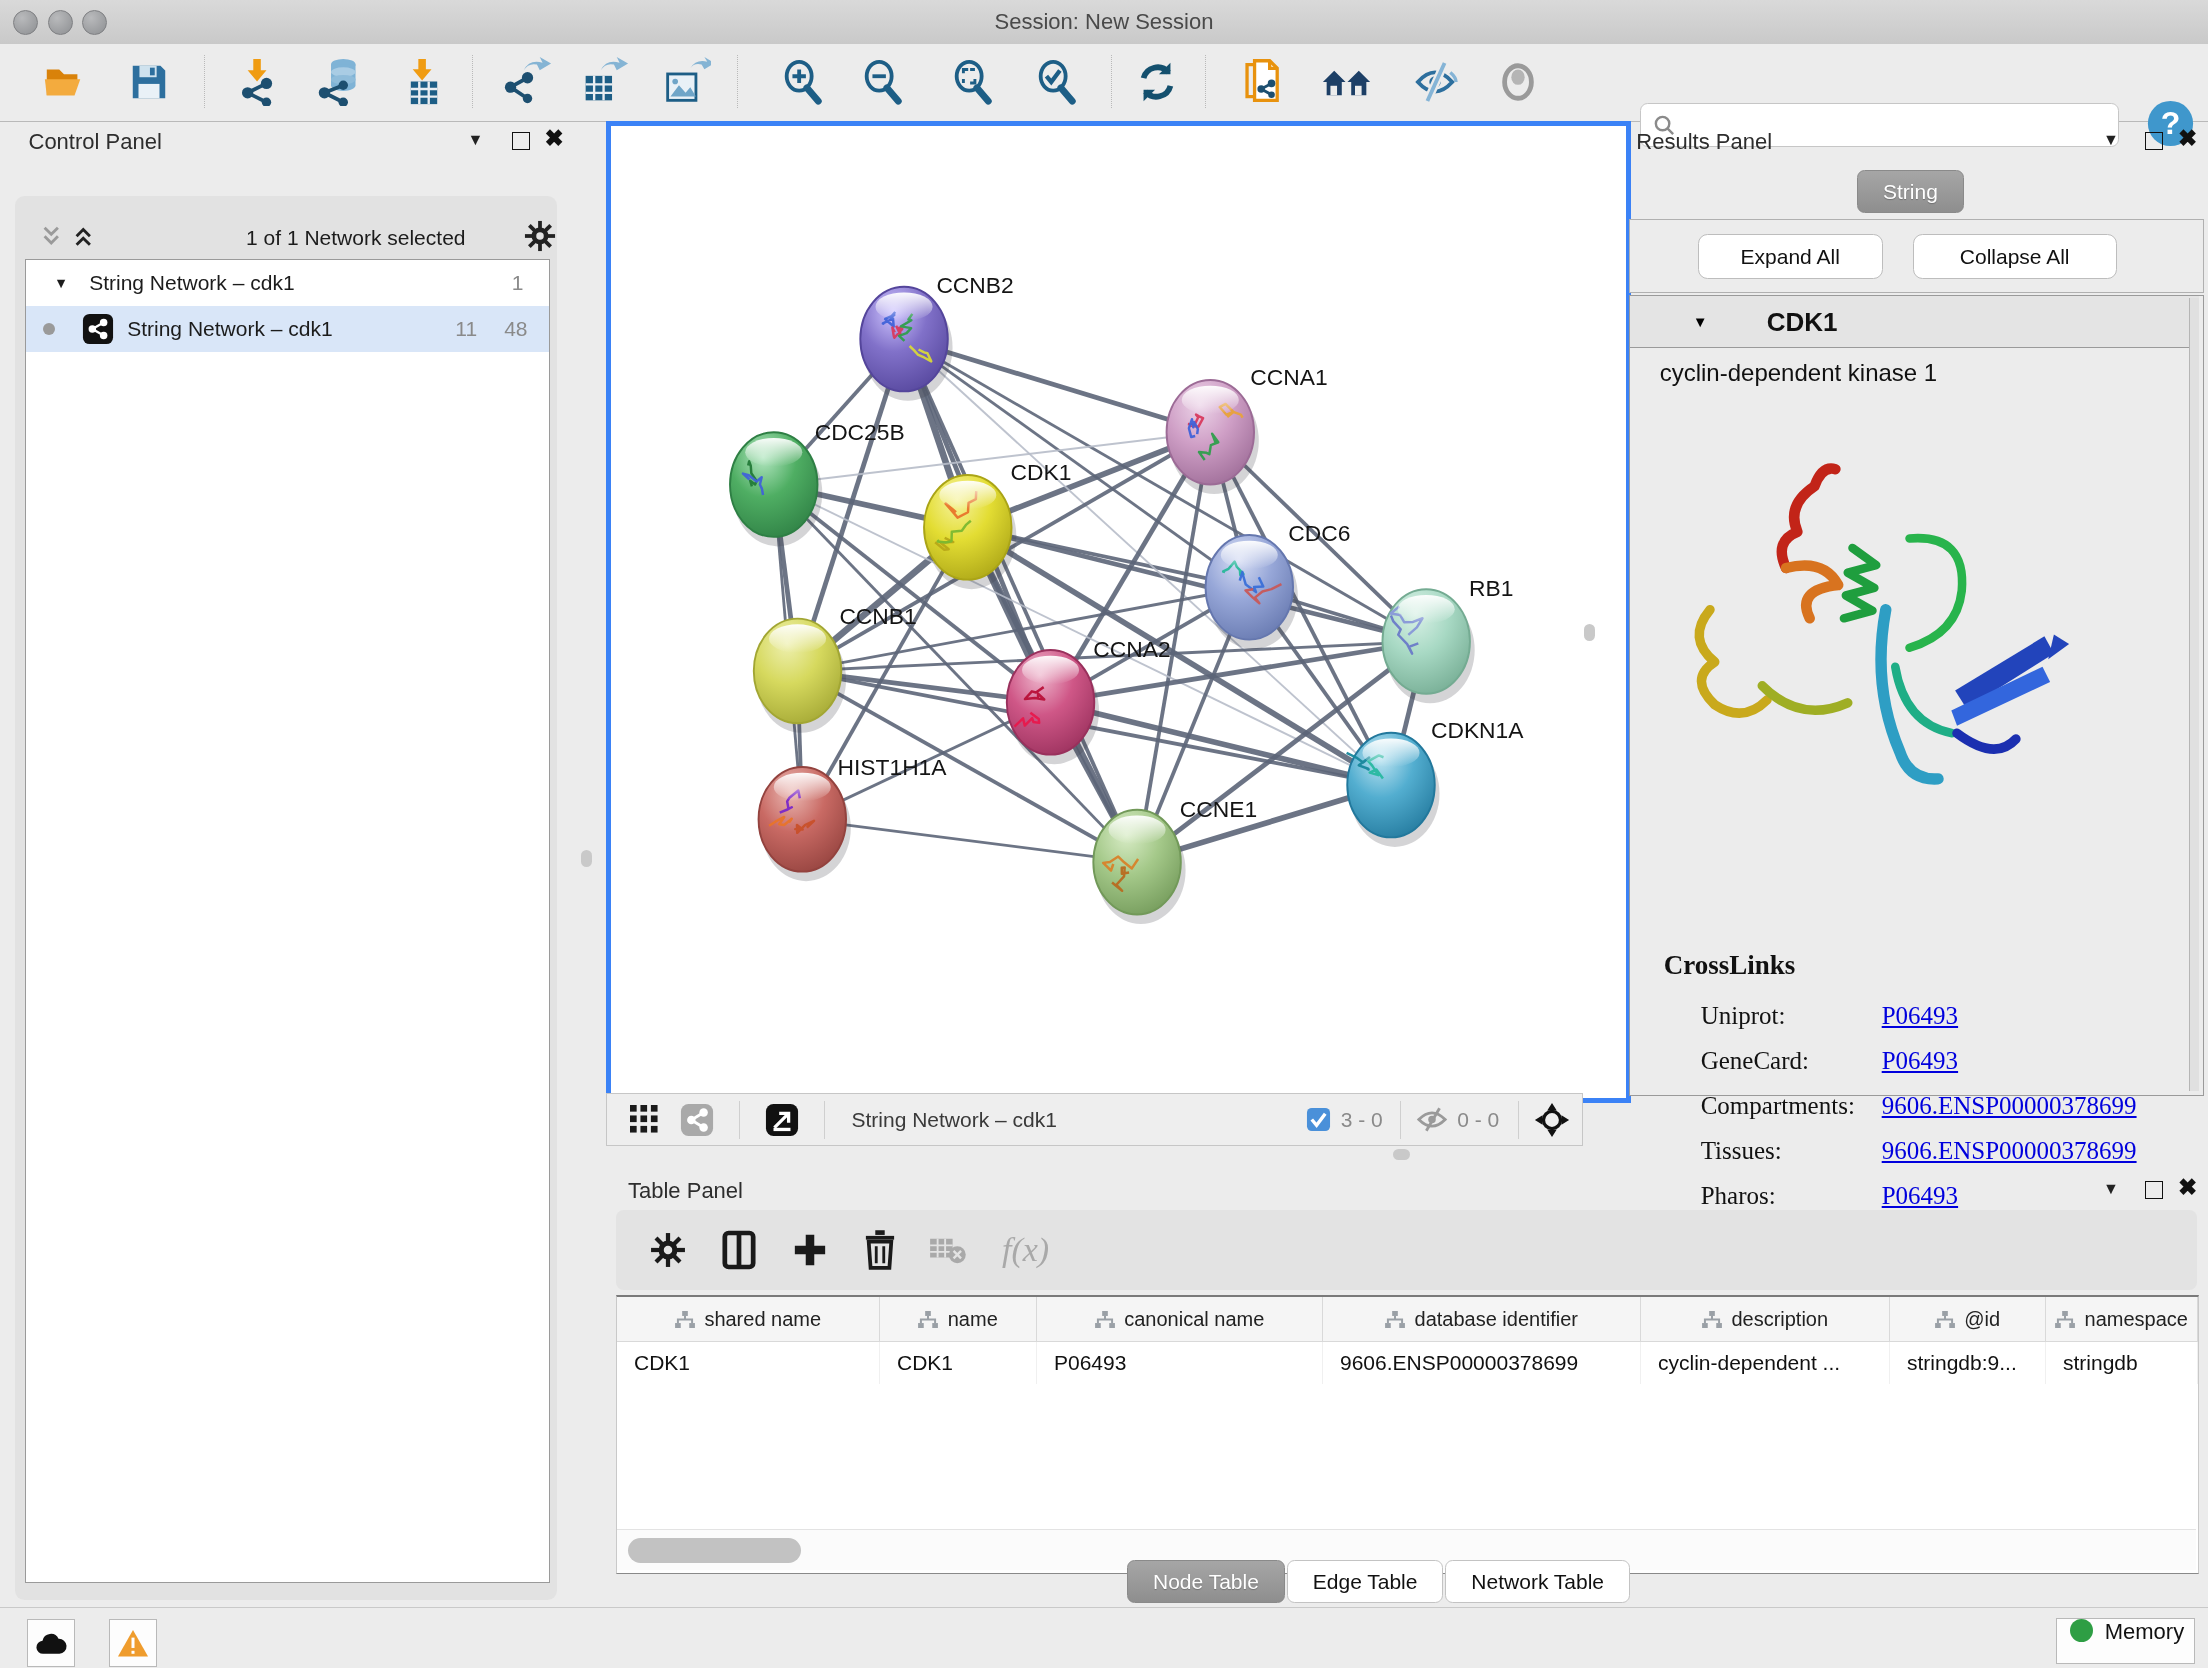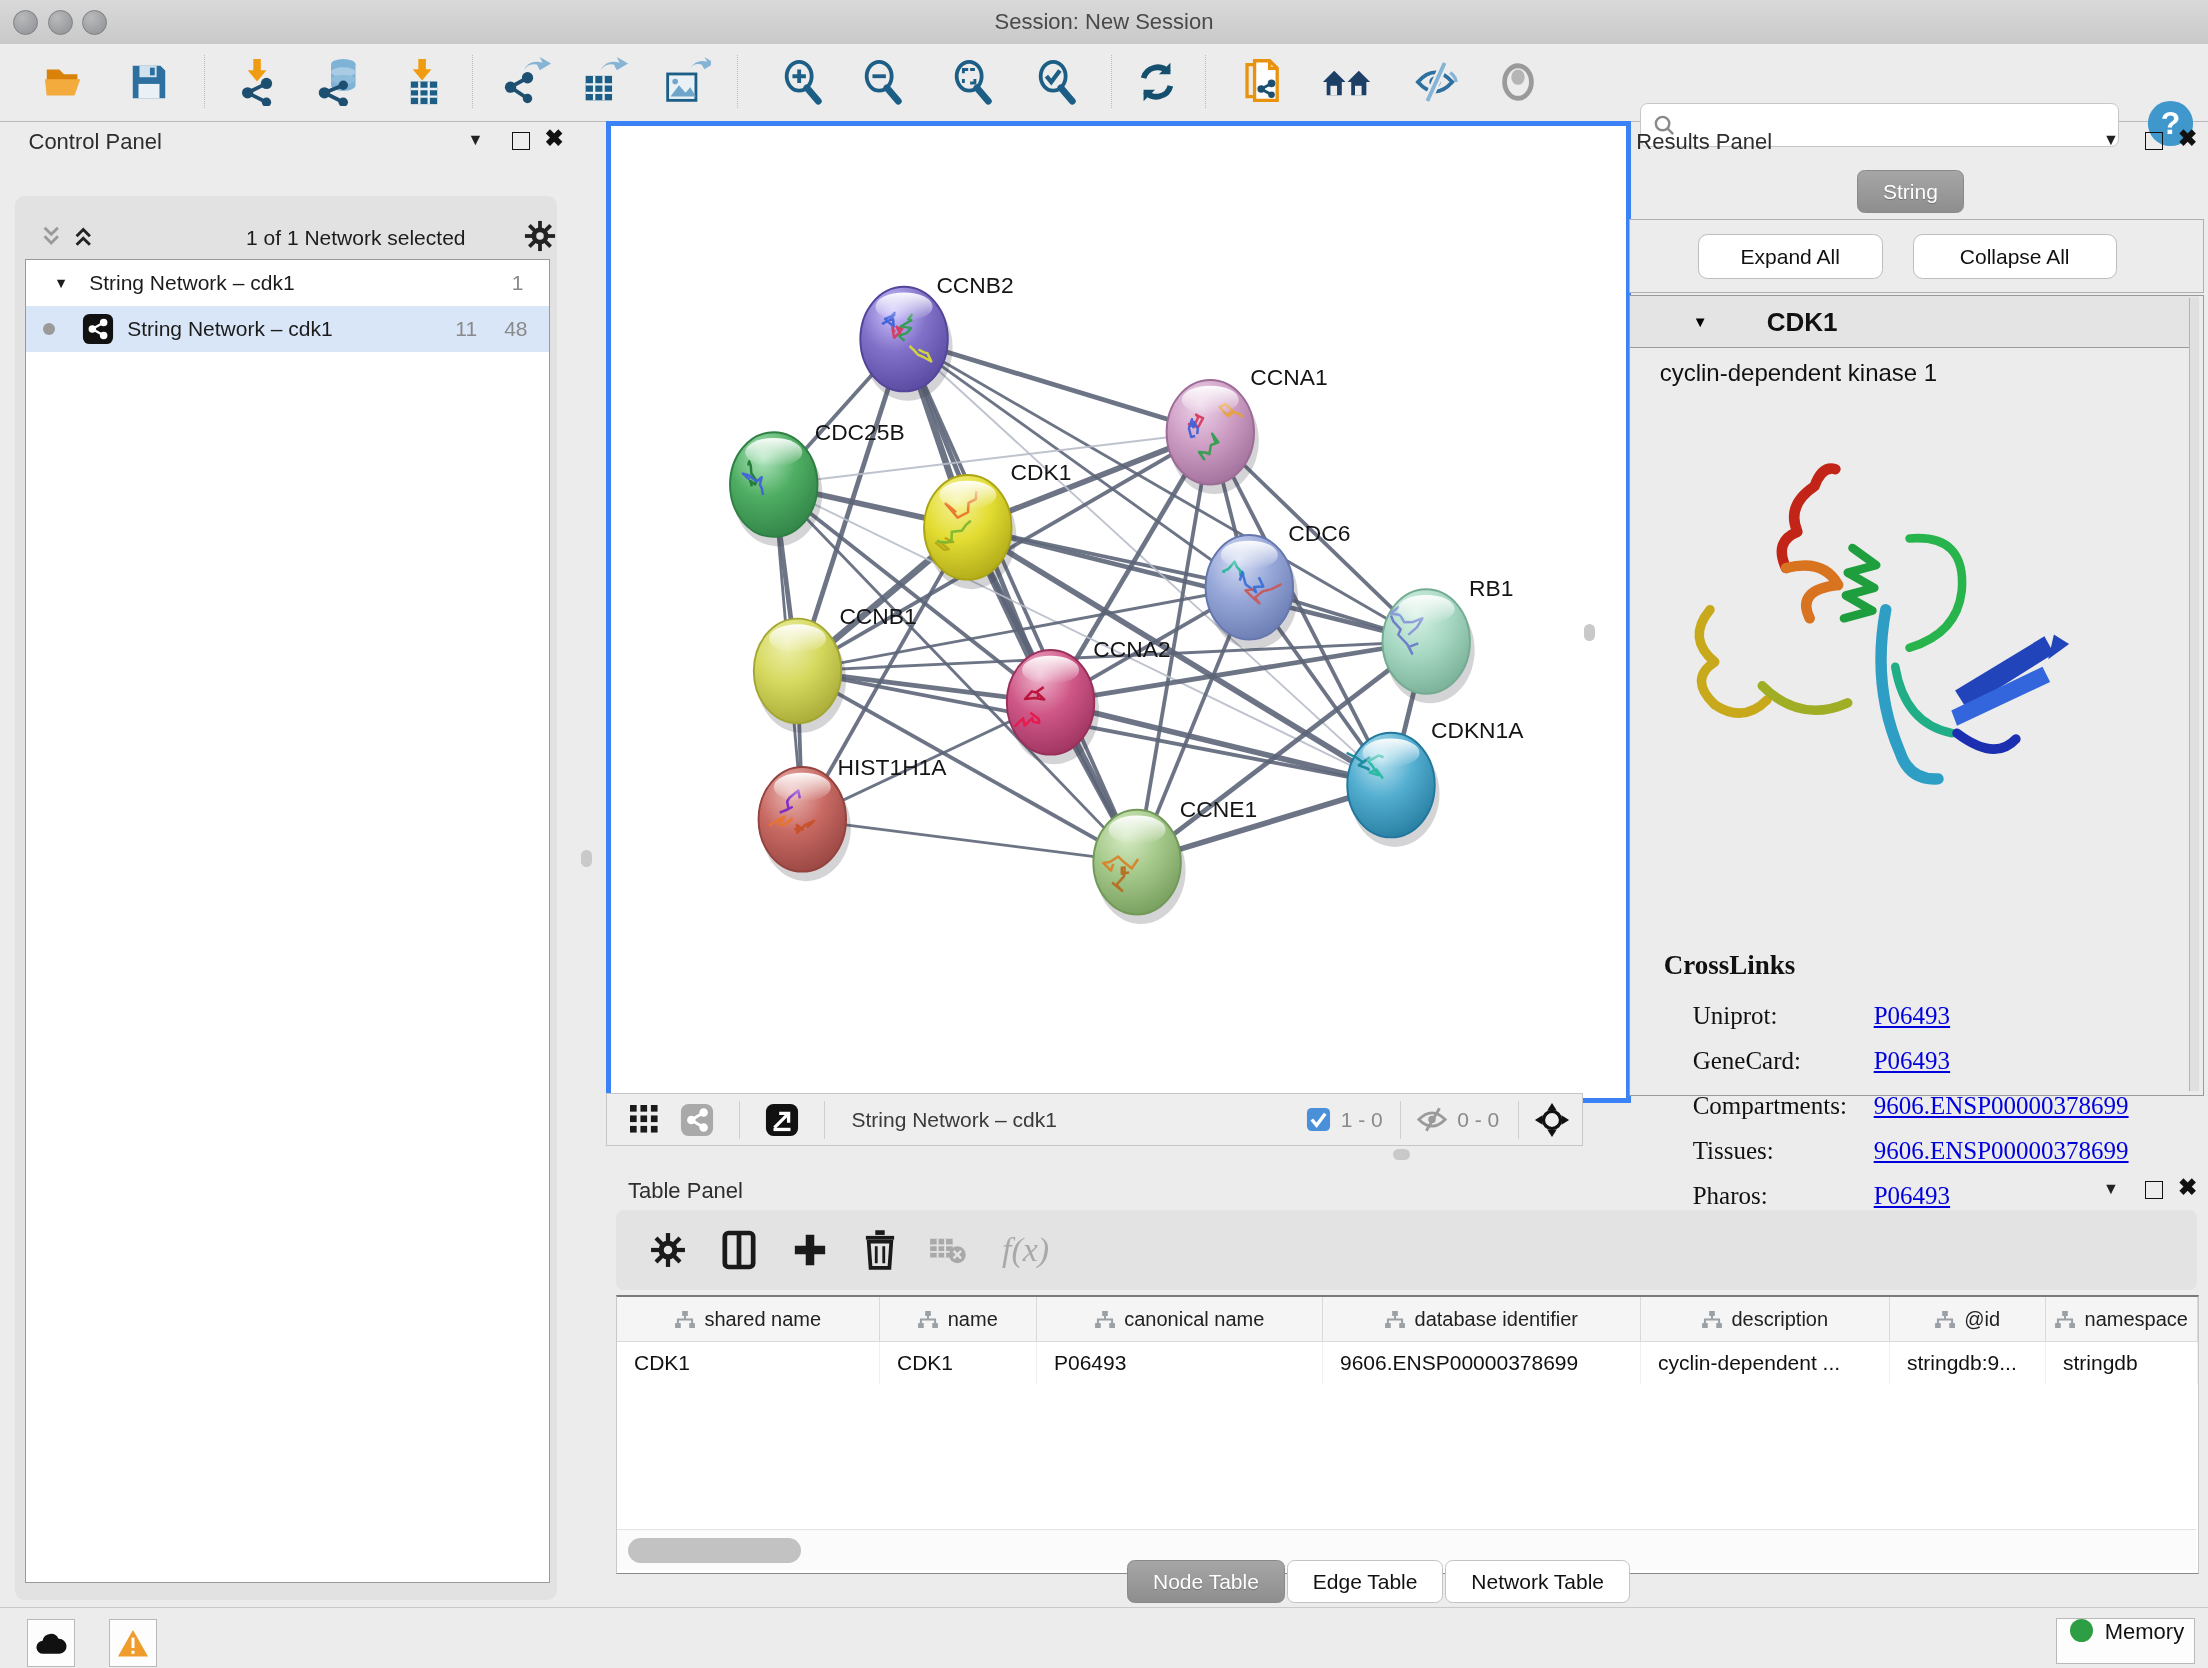--- a/index.html
+++ b/index.html
@@ -530,21 +530,21 @@
     <rect x="1" y="1" width="34" height="34" rx="8" fill="#111"></rect>
     <path d="M10 26 L24 12 M15 11 h10 v10" stroke="#fff" stroke-width="3.5" fill="none"></path>
     <path d="M9 28 h18" stroke="#fff" stroke-width="3.5"></path>
   </svg>
   <div class="nb-sep" style="margin-left:25px"></div>
   <span class="nb-text" style="margin-left:27px">String Network – cdk1</span>
   <svg width="25" height="25" viewBox="0 0 26 26" style="margin-left:auto">
     <rect x="1" y="1" width="24" height="24" rx="5" fill="#4a90d9"></rect>
     <path d="M6 13 l5 6 l9 -12" stroke="#fff" stroke-width="3.5" fill="none"></path>
   </svg>
-  <span class="nb-num" style="margin-left:9.5px">1 - 0</span>
+  <span class="nb-num" style="margin-left:9.5px">3 - 0</span>
   <div class="nb-sep" style="margin-left:17px"></div>
   <svg width="32" height="27" viewBox="0 0 34 28" style="margin-left:15px">
     <path d="M3 14 q14 -14 28 0 q-14 14 -28 0 Z" fill="none" stroke="#9a9a9a" stroke-width="3"></path>
     <circle cx="17" cy="14" r="4" fill="#9a9a9a"></circle>
     <path d="M25 2 L11 26" stroke="#9a9a9a" stroke-width="3"></path>
   </svg>
   <span class="nb-num" style="margin-left:9.5px">0 - 0</span>
   <div class="nb-sep" style="margin-left:19px"></div>
   <svg width="38" height="38" viewBox="0 0 40 40" style="margin-left:13.3px;margin-right:11.4px">
     <circle cx="20" cy="20" r="9" fill="none" stroke="#111" stroke-width="3.5"></circle>
@@ -587,21 +587,21 @@
         <path d="M235 230 q10 60 60 70" stroke="#1fae86" stroke-width="9"></path>
         <path d="M225 170 q-15 80 15 150 q10 30 40 28" stroke="#2e9ec4" stroke-width="12"></path>
         <path d="M300 300 q40 30 62 6" stroke="#1b2fb0" stroke-width="10"></path>
       </g>
       <polygon points="298,255 392,198 402,216 310,274" fill="#2244bb"></polygon>
       <polygon points="300,292 398,246 390,230 294,276" fill="#3366dd"></polygon>
       <polygon points="402,196 418,206 396,222" fill="#2244bb"></polygon>
     </svg>
 
     <span class="abs" style="left:34px;top:654px;font-family:'Liberation Serif',serif;font-size:27px;font-weight:bold;color:#111">CrossLinks</span>
-    <div class="abs" id="crosslinks-rows" style="left:63px;top:706px;width:495px">
+    <div class="abs" id="crosslinks-rows" style="left:71px;top:706px;width:495px">
         <div class="cl-row">
           <span class="cl-label">Uniprot:</span>
           <a class="cl-link" href="#">P06493</a>
         </div>
         <div class="cl-row">
           <span class="cl-label">GeneCard:</span>
           <a class="cl-link" href="#">P06493</a>
         </div>
         <div class="cl-row">
           <span class="cl-label">Compartments:</span>

